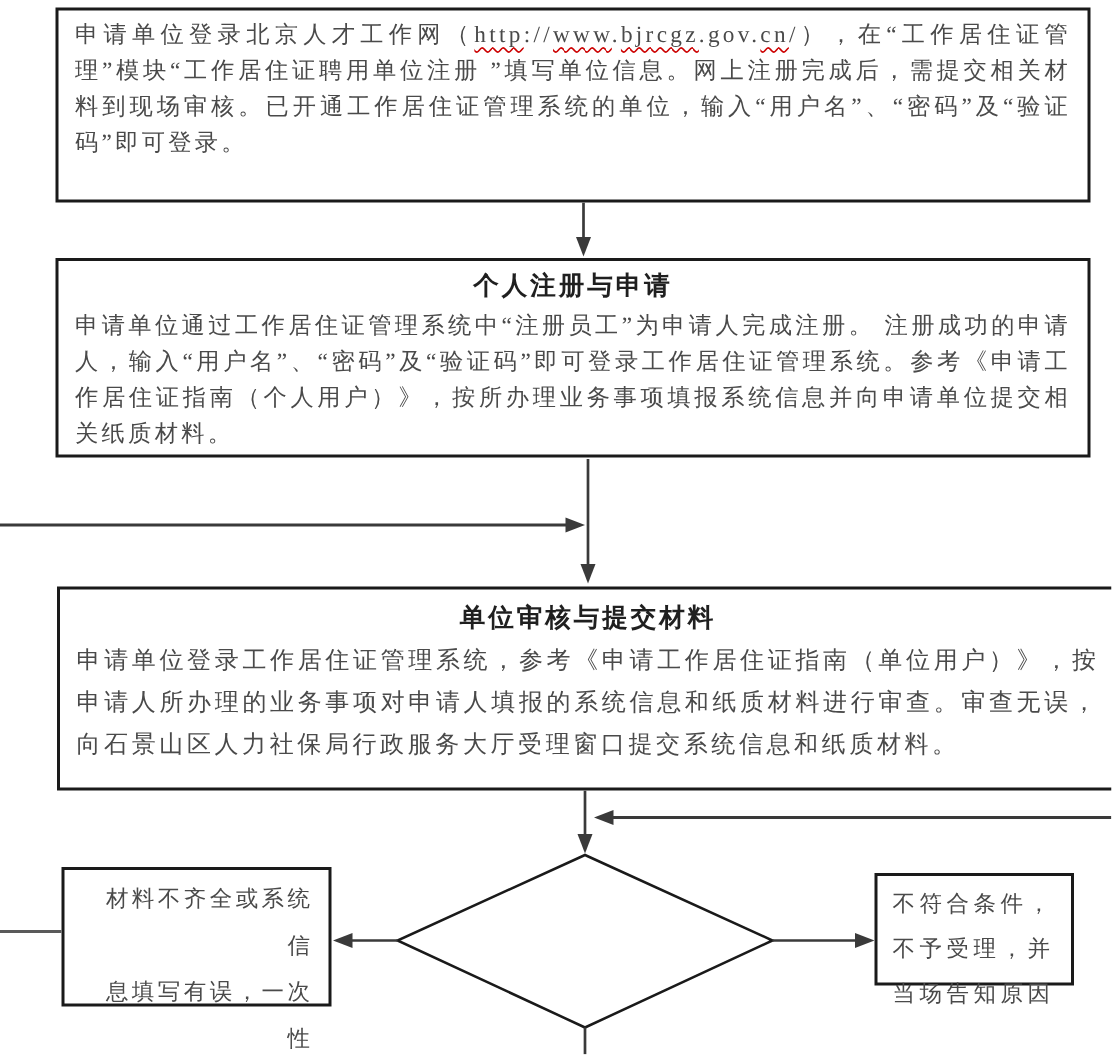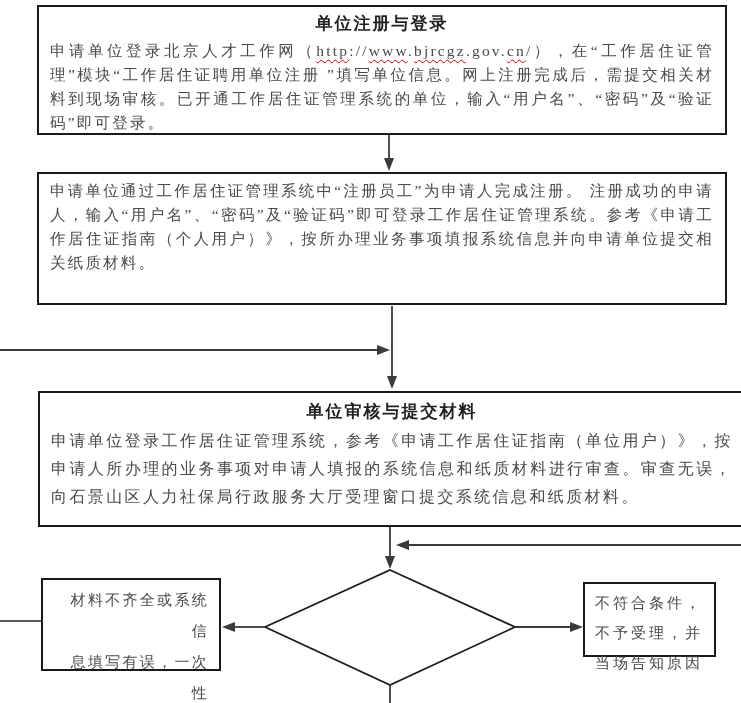--- a/index.html
+++ b/index.html
@@ -128,25 +128,25 @@
       <line x1="515" y1="627" x2="571" y2="627" stroke="var(--line)" stroke-width="1.8"></line>
       <path d="M583 627 L570 622 L570 632 Z" fill="var(--line)"></path>
     </g>
 
     <line x1="390" y1="685" x2="390" y2="703" stroke="var(--line)" stroke-width="1.8"></line>
 
     <line x1="0" y1="621" x2="41" y2="621" stroke="#5a5a5a" stroke-width="2"></line>
   </svg>
 
   <div class="pbox box1">
-    <div class="ttl">单位注册与登录</div>
     <div class="bdy">申请单位登录北京人才工作网（<span class="wavy">http</span><span>://</span><span class="wavy">www</span><span>.</span><span class="wavy">bjrcgz</span><span>.gov.</span><span class="wavy">cn</span><span>/</span>），在“工作居住证管理”模块“工作居住证聘用单位注册 ”填写单位信息。网上注册完成后，需提交相关材料到现场审核。已开通工作居住证管理系统的单位，输入“用户名”、“密码”及“验证码”即可登录。</div>
   </div>
 
   <div class="pbox box2">
+    <div class="ttl">个人注册与申请</div>
     <div class="bdy">申请单位通过工作居住证管理系统中“注册员工”为申请人完成注册。 注册成功的申请人，输入“用户名”、“密码”及“验证码”即可登录工作居住证管理系统。参考《申请工作居住证指南（个人用户）》，按所办理业务事项填报系统信息并向申请单位提交相关纸质材料。</div>
   </div>
 
   <div class="pbox box3">
     <div class="ttl">单位审核与提交材料</div>
     <div class="bdy">申请单位登录工作居住证管理系统，参考《申请工作居住证指南（单位用户）》，按申请人所办理的业务事项对申请人填报的系统信息和纸质材料进行审查。审查无误，向石景山区人力社保局行政服务大厅受理窗口提交系统信息和纸质材料。</div>
   </div>
 
 
   <div class="sbox sbox-left">材料不齐全或系统信

